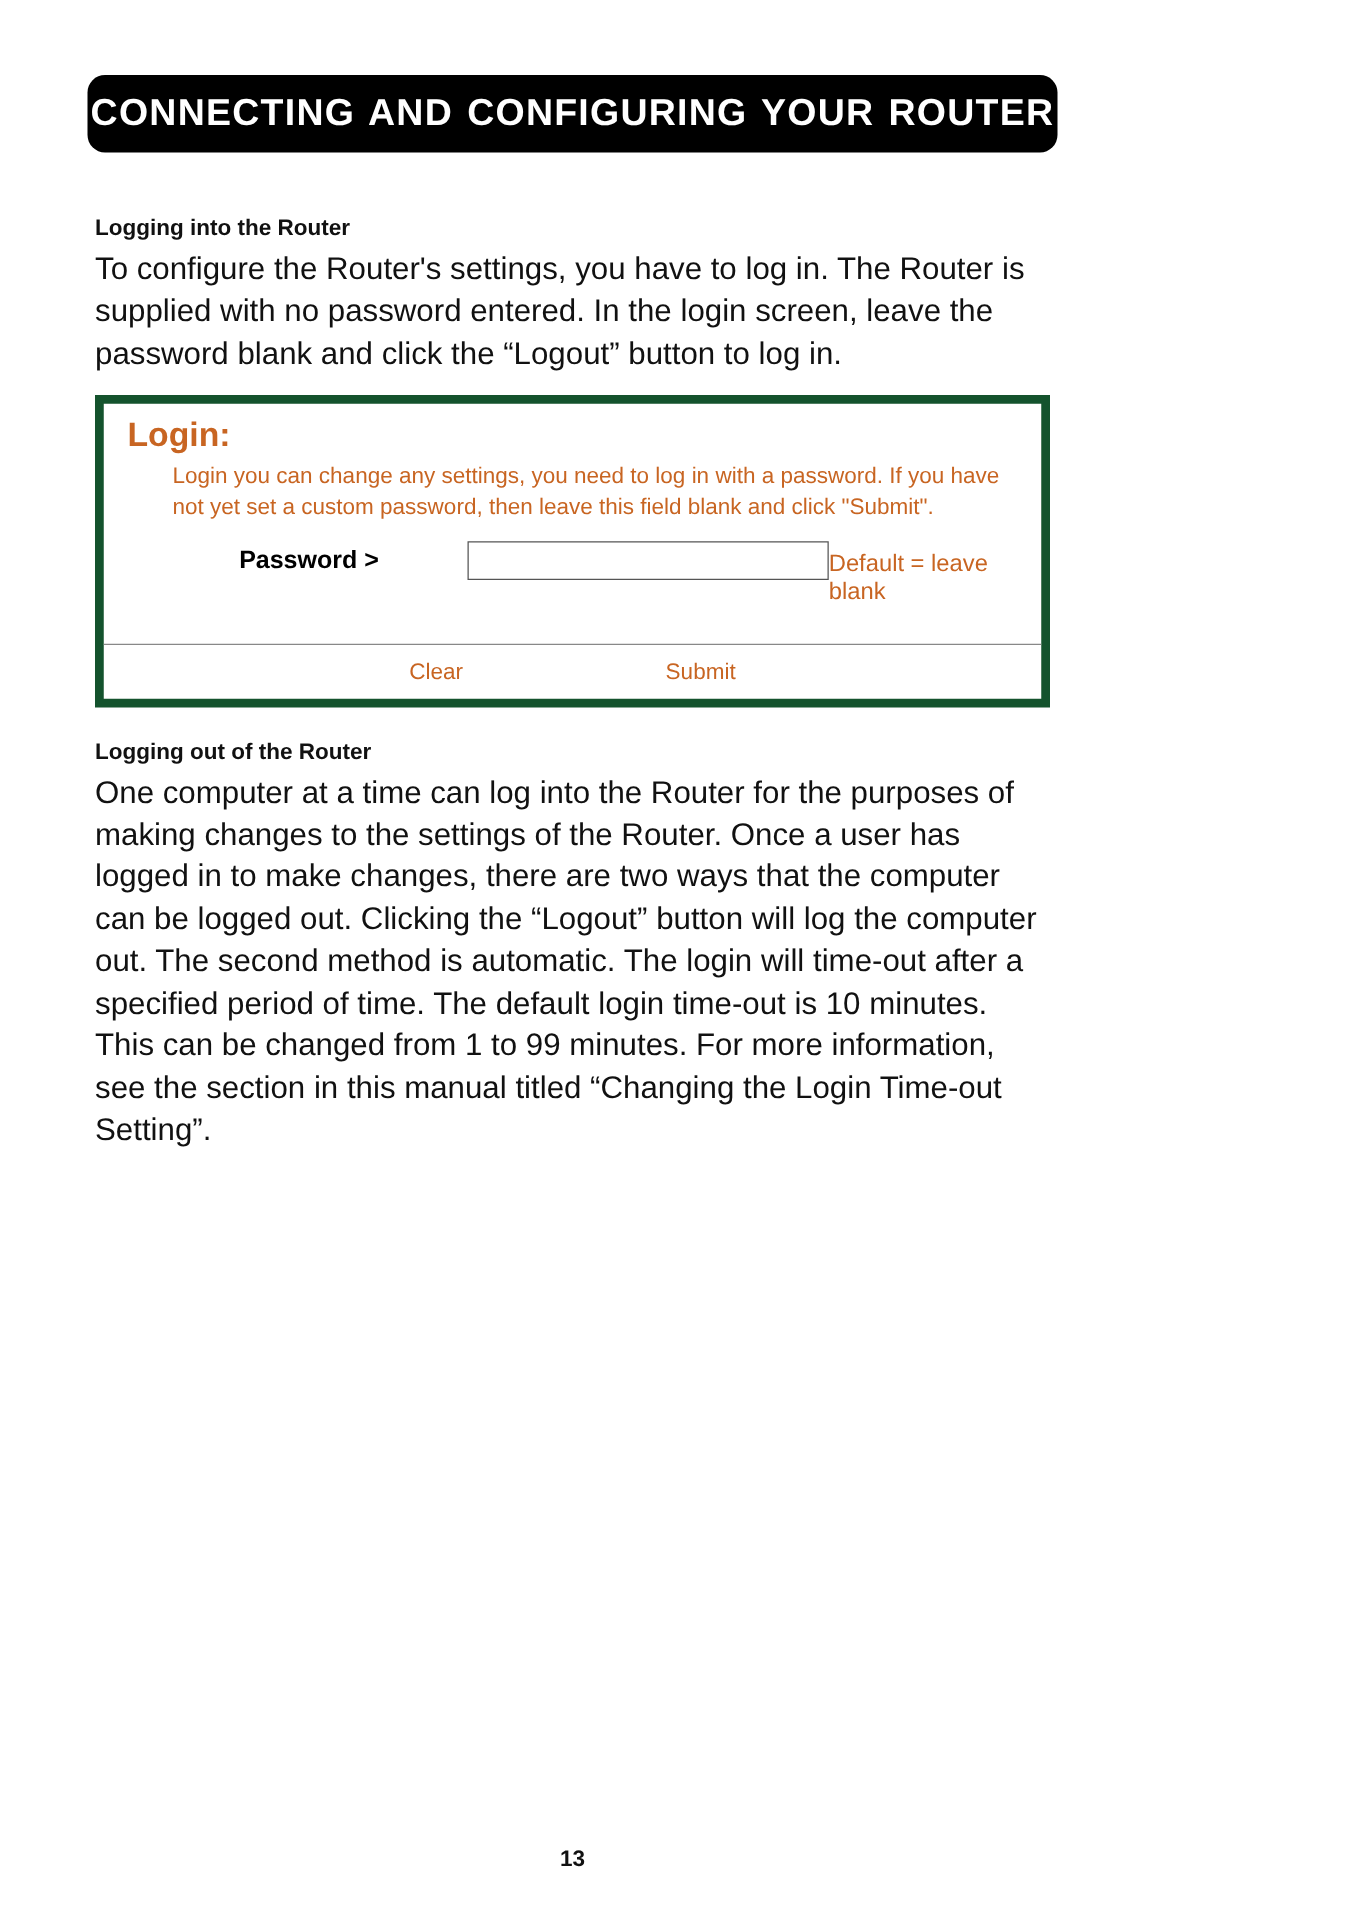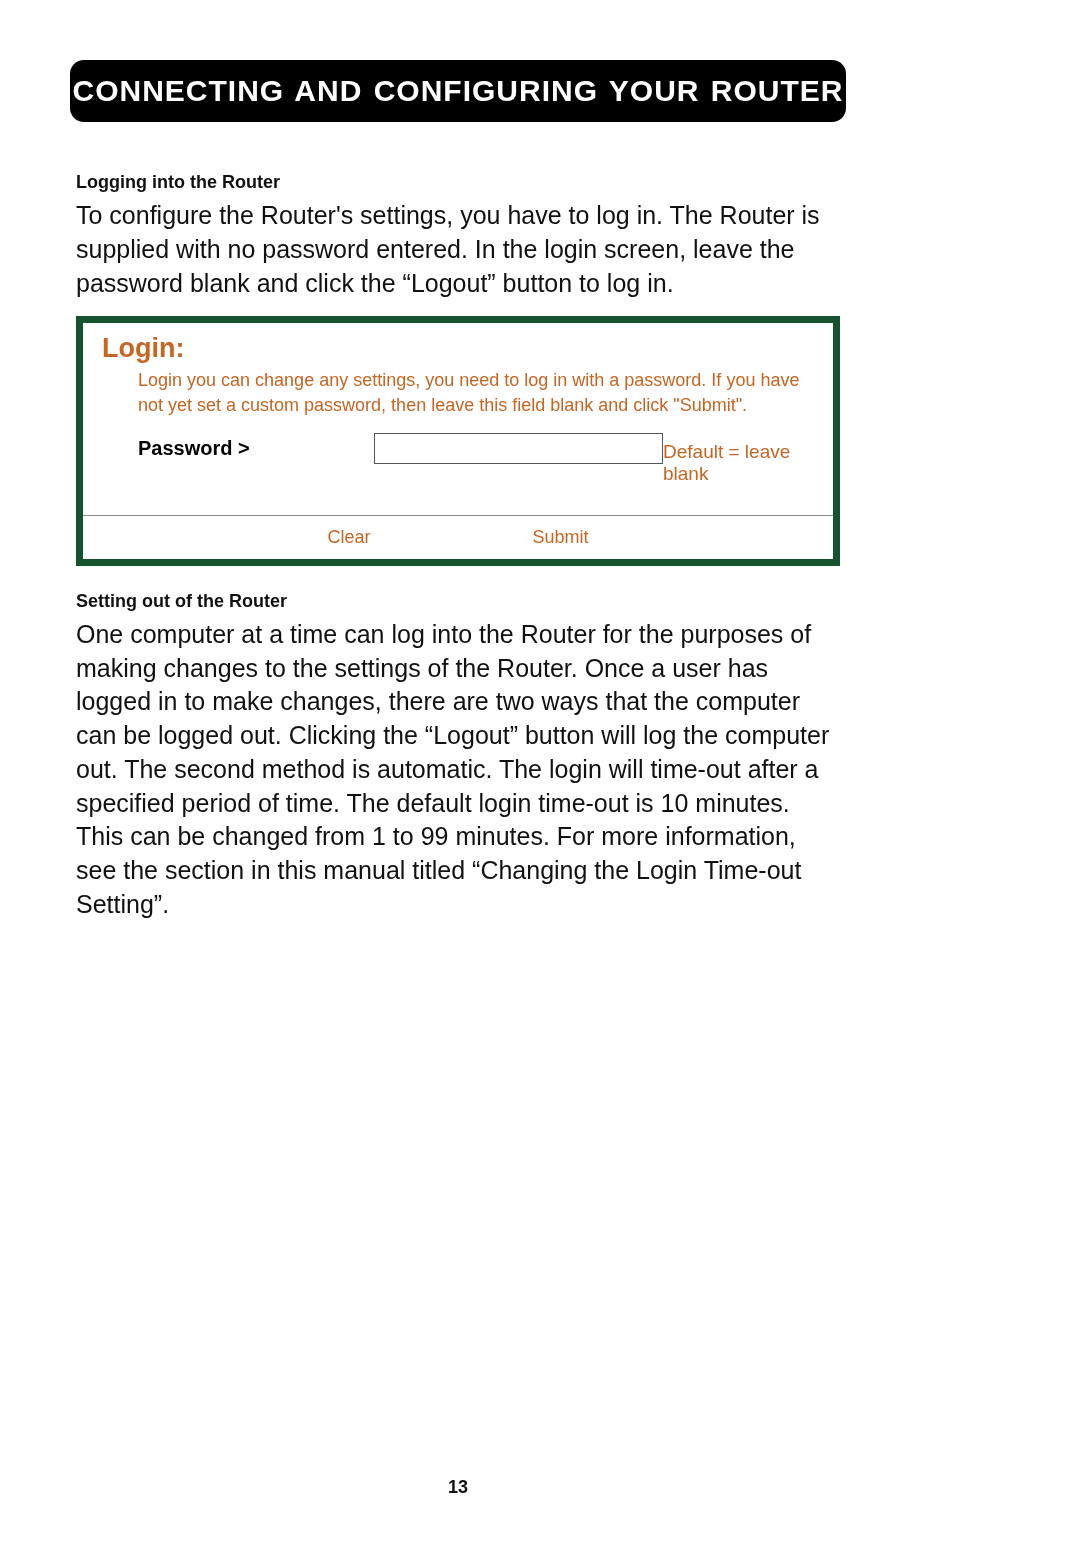--- a/index.html
+++ b/index.html
@@ -66,21 +66,21 @@
     line-height: 1.35;
   }
   .pw-row {
     display: flex;
     align-items: flex-start;
     margin-left: 40px;
     margin-bottom: 30px;
   }
   .pw-label {
     width: 250px;
-    text-align: left;
+    text-align: center;
     font-weight: bold;
     color: #000;
     font-size: 20px;
     padding-top: 4px;
     padding-right: 18px;
     font-family: Verdana, Geneva, sans-serif;
   }
   .pw-inputblock {
     display: flex;
   }
@@ -154,19 +154,19 @@
         </div>
       </div>
 
       <div class="btn-divider"></div>
       <div class="btn-row">
         <button class="link-btn">Clear</button>
         <button class="link-btn">Submit</button>
       </div>
     </div>
 
-    <div class="heading">Setting out of the Router</div>
+    <div class="heading">Logging out of the Router</div>
     <div class="para">One computer at a time can log into the Router for the purposes of making changes to the settings of the Router. Once a user has logged in to make changes, there are two ways that the computer can be logged out. Clicking the “Logout” button will log the computer out. The second method is automatic. The login will time-out after a specified period of time. The default login time-out is 10 minutes. This can be changed from 1 to 99 minutes. For more information, see the section in this manual titled “Changing the Login Time-out Setting”.</div>
 
   </div>
 
   <div class="page-num">13</div>
 </div>
 
 </body></html>

